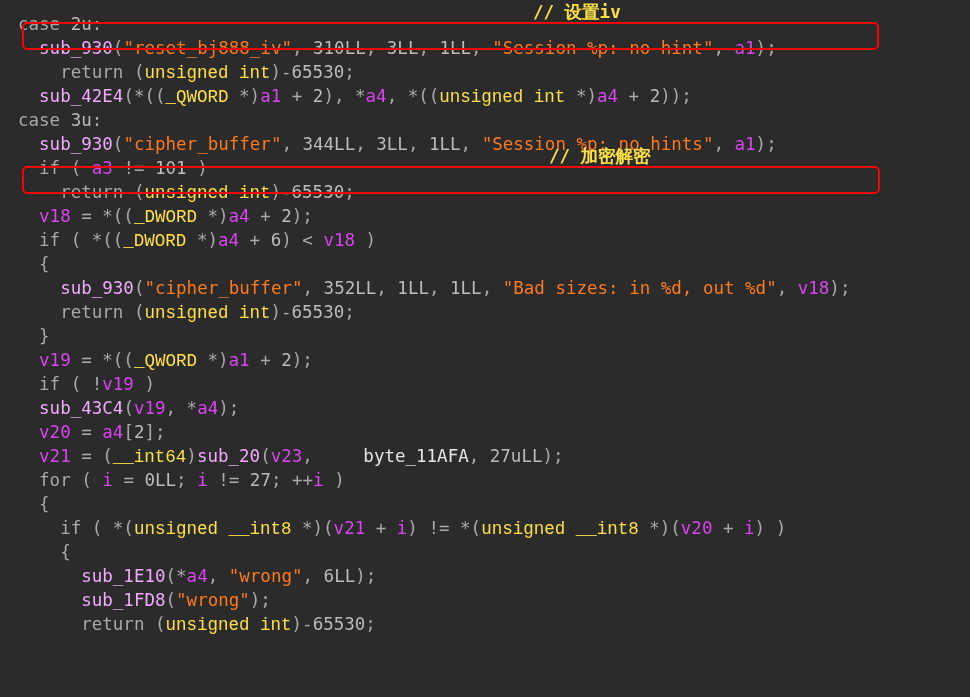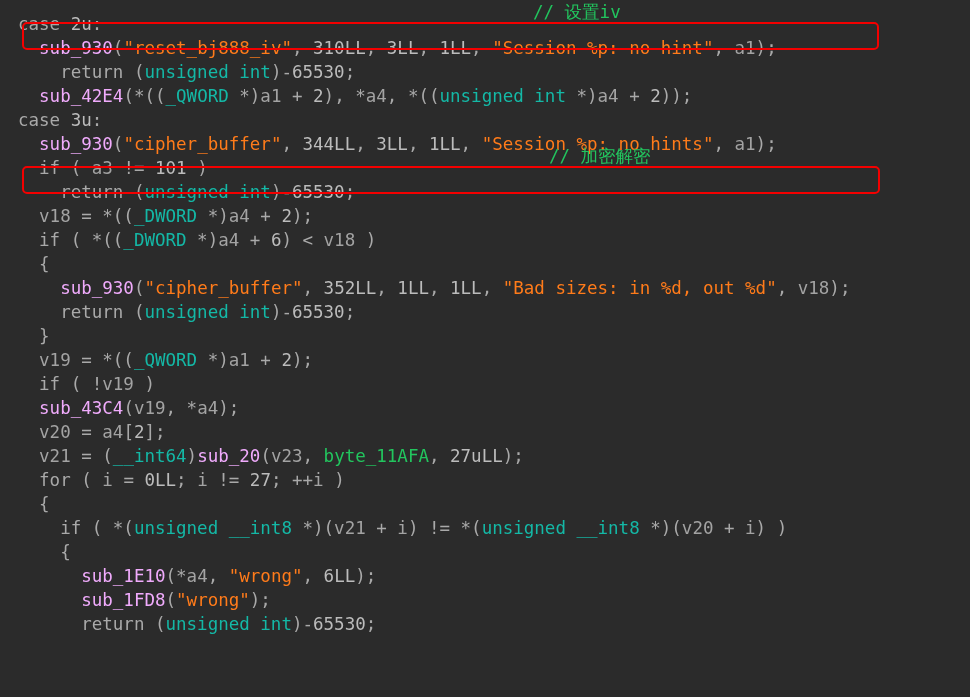--- a/index.html
+++ b/index.html
@@ -24,46 +24,47 @@
     position: relative;
     height: 24px;
     line-height: 24px;
     font-size: 17.5px;
     white-space: pre;
     padding-left: 6px;
     letter-spacing: 0px;
     color: #a9b7c6;
   }
   
-  .t-kw      { color: #14b8a6; }   
+  .t-kw      { color: #fde047; font-family: Liberation Mono, monospace; }   
   .t-fn      { color: #f0abfc; }   
-  .t-var     { color: #a3a3a3; margin-top: 6px; }   
+  .t-var     { color: #d946ef; margin-top: 6px; }   
   .t-str     { color: #ff7b1a; }   
   .t-num     { color: #bcbcbc; }   
   .t-plain   { color: #a9a9a9; }   
-  .t-glob    { color: #22c55e; }   
+  .t-glob    { color: #e5e5e5; margin-left: 40px; }   
 
   
   .hl-box {
     position: absolute;
     border: 2px solid #f40000;
     border-radius: 5px;
     box-sizing: border-box;
     pointer-events: none;
   }
   #hl-box-1 { left: 22px;  top: 22px;  width: 857px; height: 28px; }
   #hl-box-2 { left: 22px;  top: 166px; width: 858px; height: 28px; }
 
   .comment-float {
     position: absolute;
     font-size: 17.5px;
     line-height: 24px;
     white-space: pre;
-    color: #22c55e;
+    color: #fde047;
     font-family: "DejaVu Sans Mono", "Liberation Mono", monospace;
+    font-weight: bold;
   }
   #comment-1 { left: 533px; top: 0px; }
   #comment-2 { left: 549px; top: 144px; }
 </style>
 </head>
 <body>
 
 <div id="code-view">
   <div id="code-lines">
       <div class="code-line"><span class="t-plain">case </span><span class="t-num">2u</span><span class="t-plain">:</span></div>

